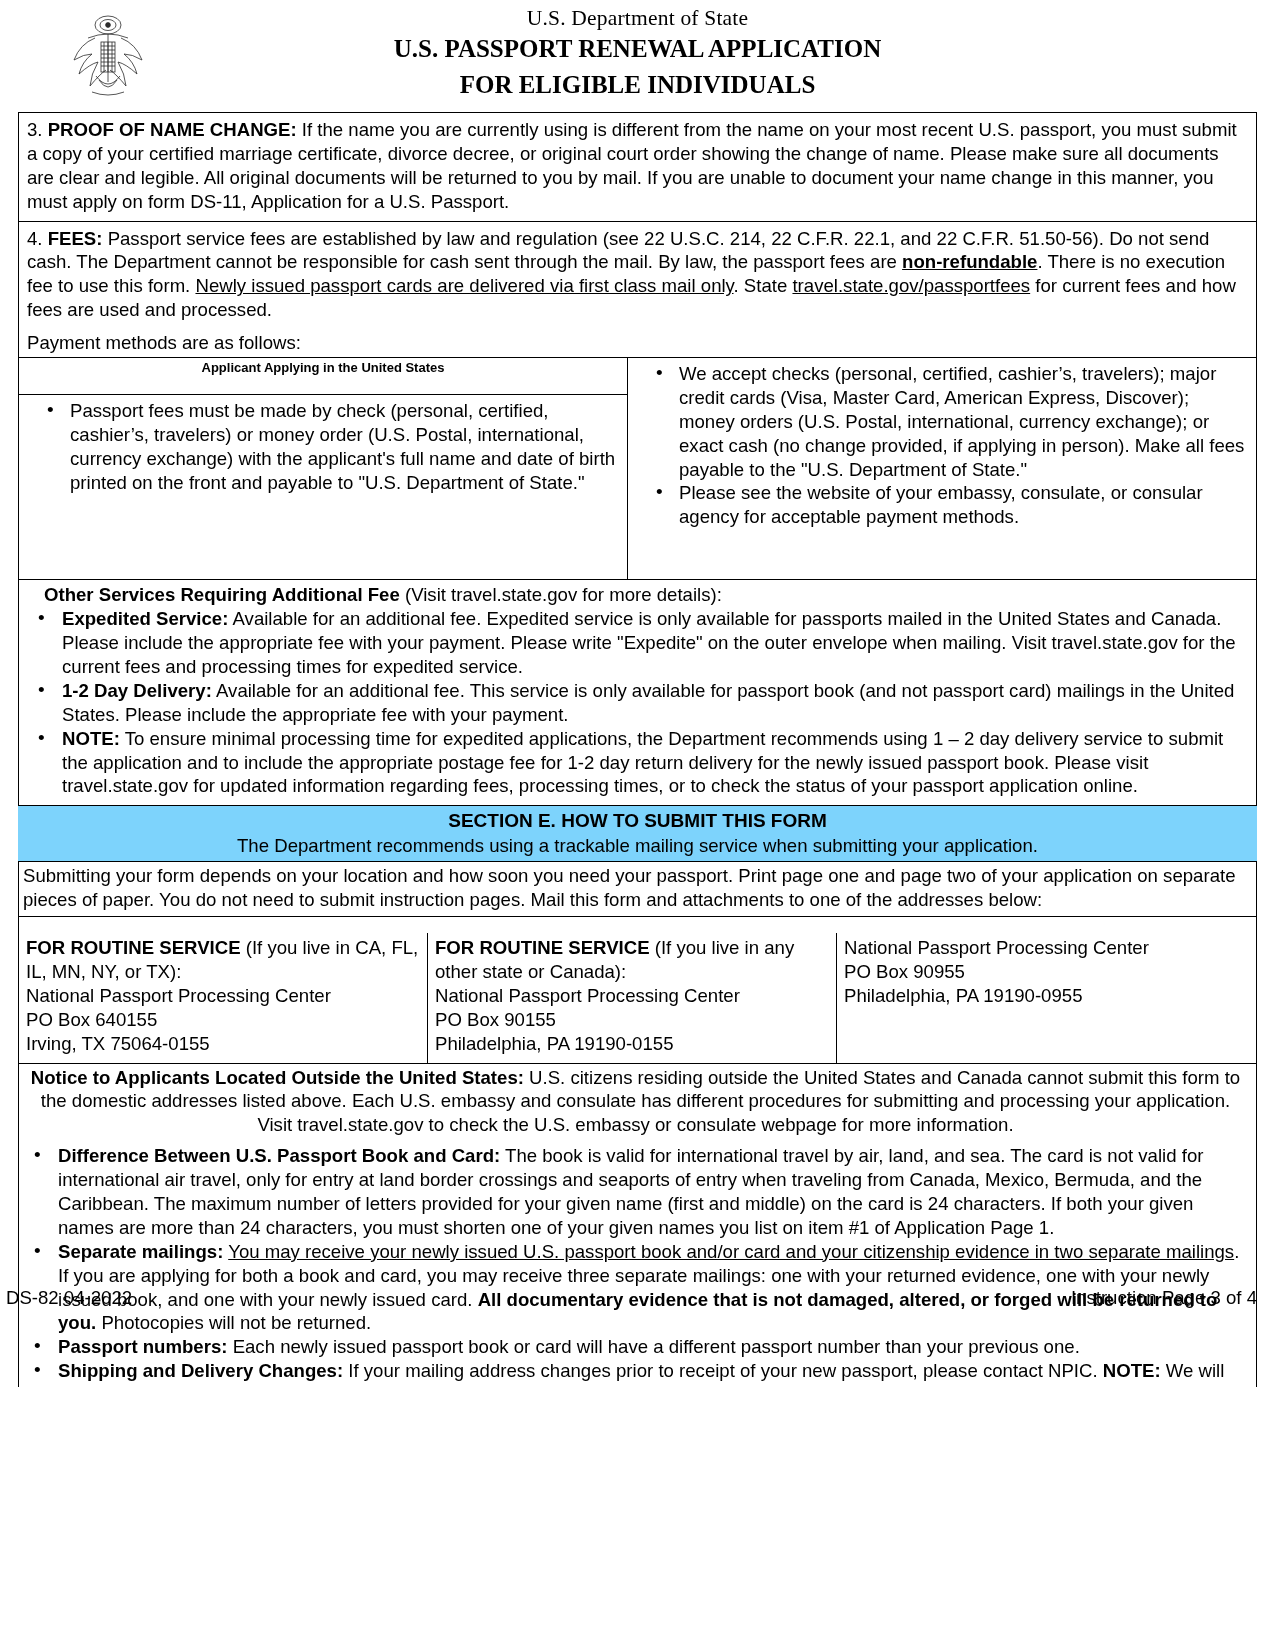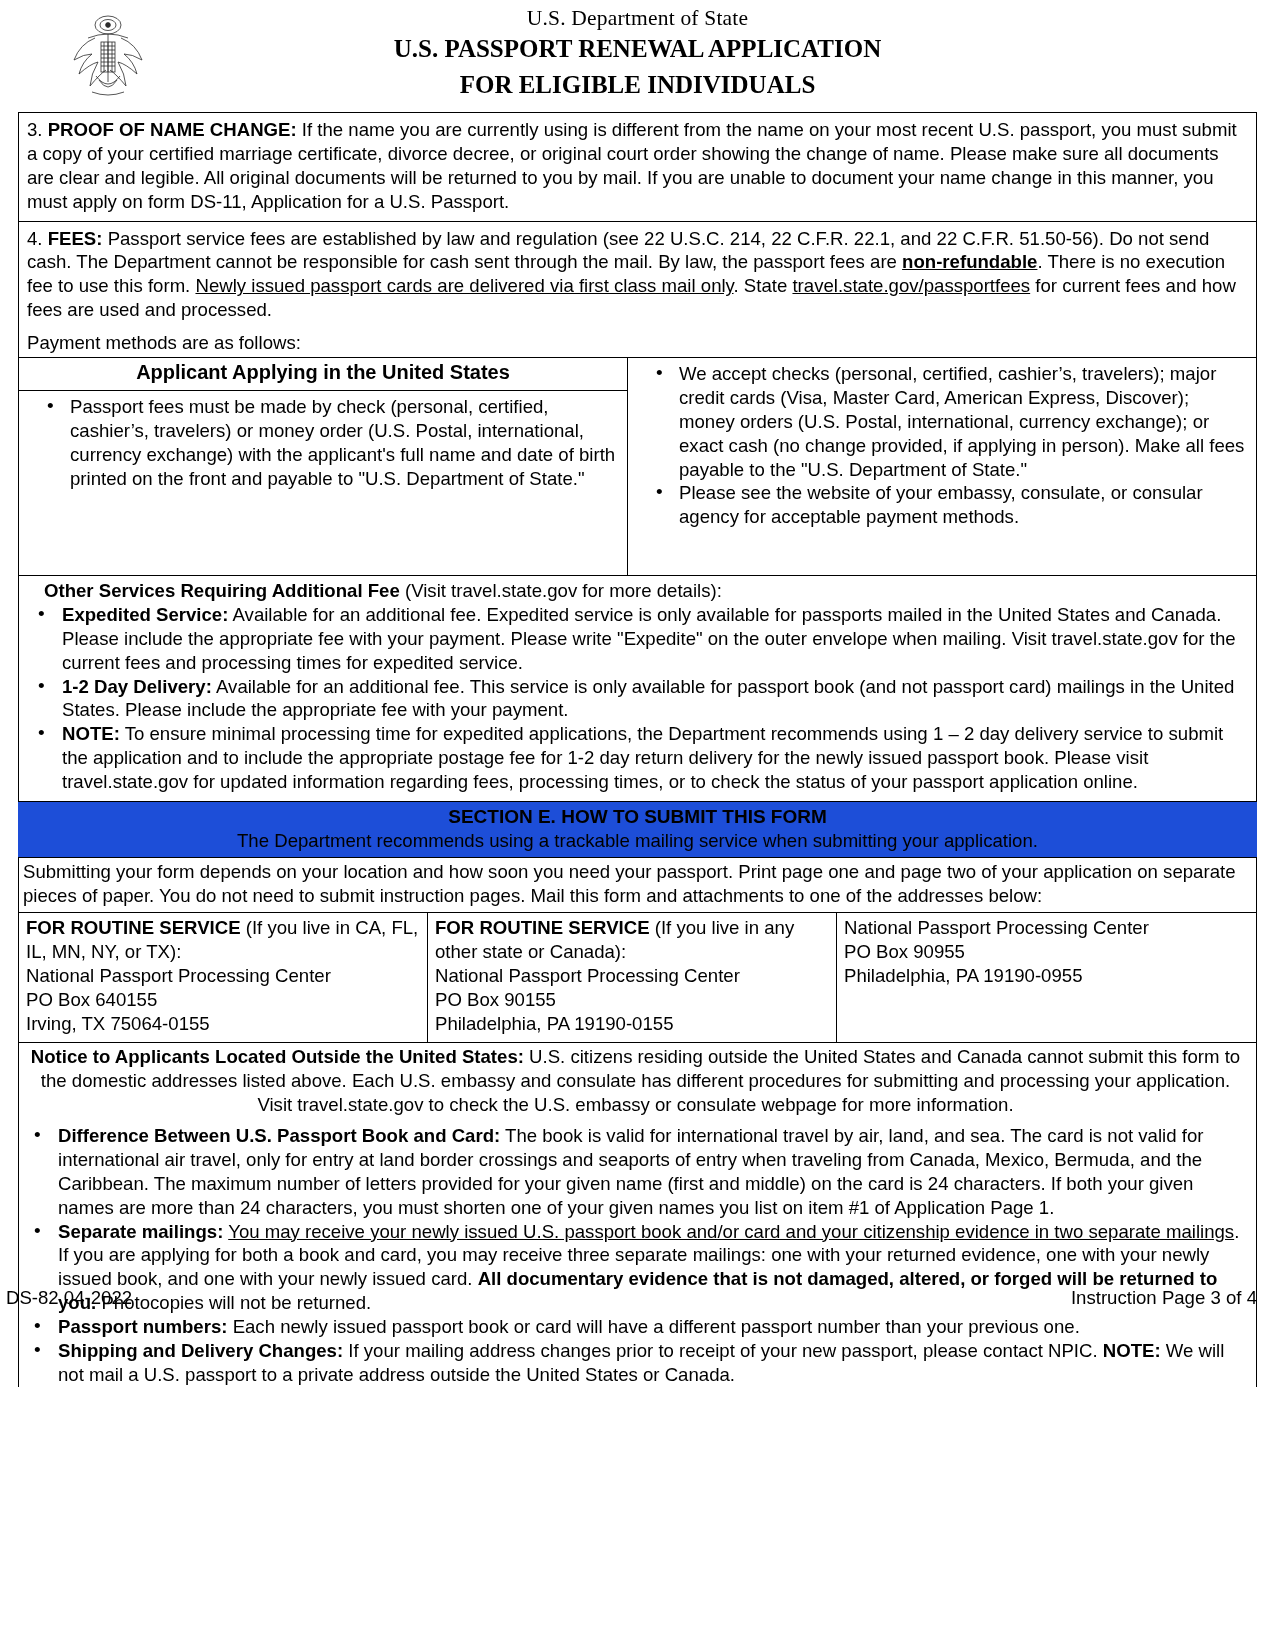--- a/index.html
+++ b/index.html
@@ -99,37 +99,37 @@
     border-top: 1.4px solid #000;
   }
   .pay-col {
     box-sizing: border-box;
   }
   .pay-col.left  { width: 609px; border-right: 1.4px solid #000; }
   .pay-col.right { flex: 1; }
   .pay-head {
     text-align: center;
     font-weight: bold;
-    font-size: 20px;
+    font-size: 13px;
     line-height: 1.25;
-    padding: 2px 4px 5px 4px;
+    padding: 2px 4px 18px 4px;
     border-bottom: 1.4px solid #000;
   }
   .pay-body {
     padding: 4px 6px 6px 6px;
     font-size: 18.6px;
     line-height: 1.285;
   }
   .pay-body ul.bl > li { padding-left: 45px; }
   .pay-body ul.bl > li::before { left: 22px; }
   .pay-col.left .pay-body { min-height: 174px; }
 
   
   .section-bar {
-    background: #1d4ed8;
+    background: #7dd3fc;
     border-top: 1.8px solid #000;
     border-bottom: 1.8px solid #000;
     text-align: center;
     padding: 3px 6px 4px 6px;
     box-sizing: border-box;
   }
   .section-bar .t1 {
     font-weight: bold;
     font-size: 19px;
     line-height: 1.28;
@@ -143,20 +143,21 @@
   .addr-table {
     display: flex;
     border-top: 1.4px solid #000;
     border-bottom: 1.4px solid #000;
   }
   .addr-col {
     box-sizing: border-box;
     padding: 3px 7px 6px 7px;
     font-size: 18.6px;
     line-height: 1.295;
+    margin-top: 16px;
   }
   .addr-col.c1 { width: 409px; border-right: 1.4px solid #000; }
   .addr-col.c2 { width: 409px; border-right: 1.4px solid #000; }
   .addr-col.c3 { flex: 1; }
 
   
   .footer {
     position: absolute;
     left: 6px;
     right: 18px;

